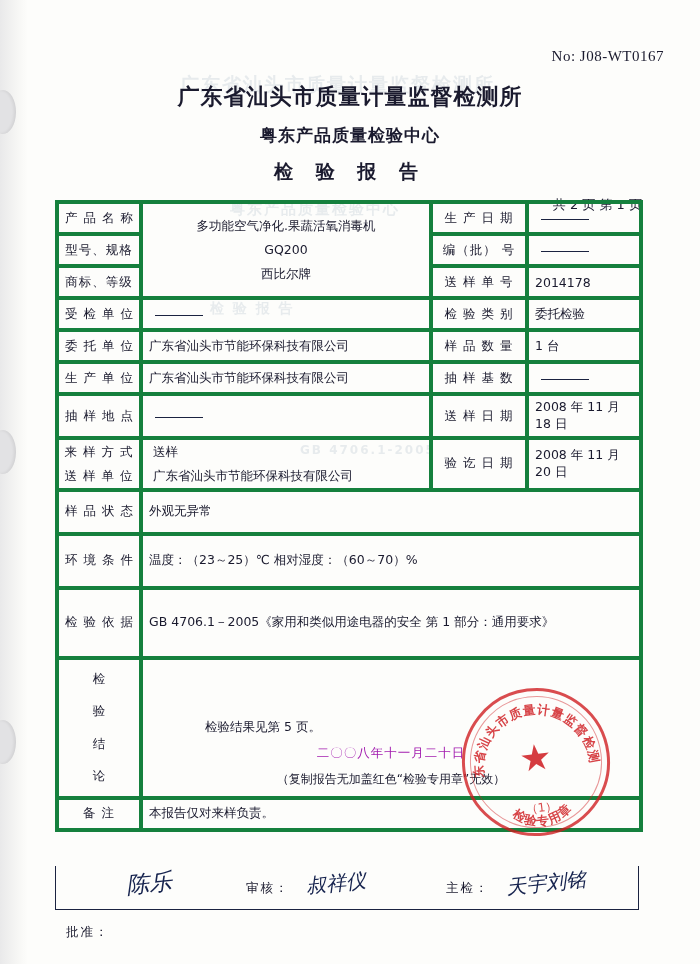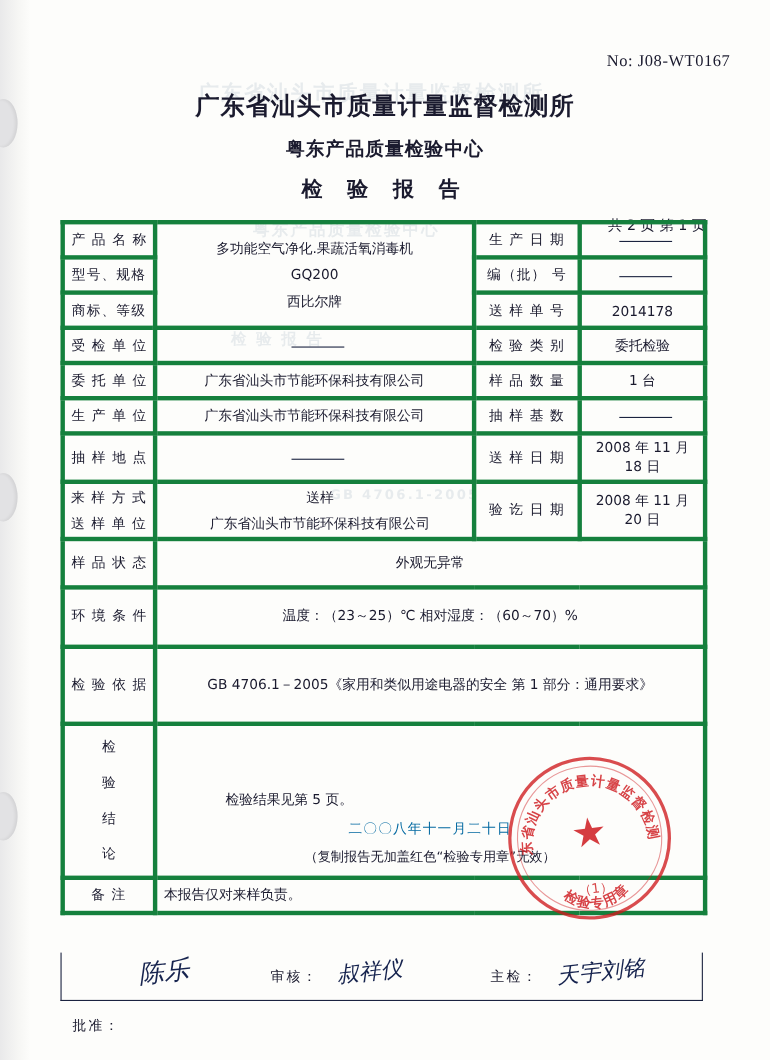--- a/index.html
+++ b/index.html
@@ -105,21 +105,21 @@
     padding: 3px 6px;
     vertical-align: middle;
     height: 22px;
   }
   .lbl-tight {
     text-align: center;
     letter-spacing: 1px;
     white-space: nowrap;
   }
   .val {
-    text-align: center;
+    text-align: left;
     padding-left: 10px;
   }
   .val-c {
     text-align: center;
   }
   .dash {
     display: inline-block;
     width: 48px;
     border-bottom: 1.2px solid #1b2340;
     vertical-align: middle;
@@ -146,21 +146,21 @@
   }
   .concl-note {
     position: absolute;
     left: 0; right: 0;
     bottom: 8px;
     text-align: center;
     font-size: 12px;
   }
   .hand {
     font-family: Liberation Mono, monospace;
-    color: #0369a1;
+    color: #a21caf;
   }
   .sign-date {
     position: absolute;
     bottom: 34px;
     left: 0; right: 0;
     text-align: center;
     font-size: 12.5px;
     letter-spacing: 1px;
   }
   .remark-cell { height: 48px; }

